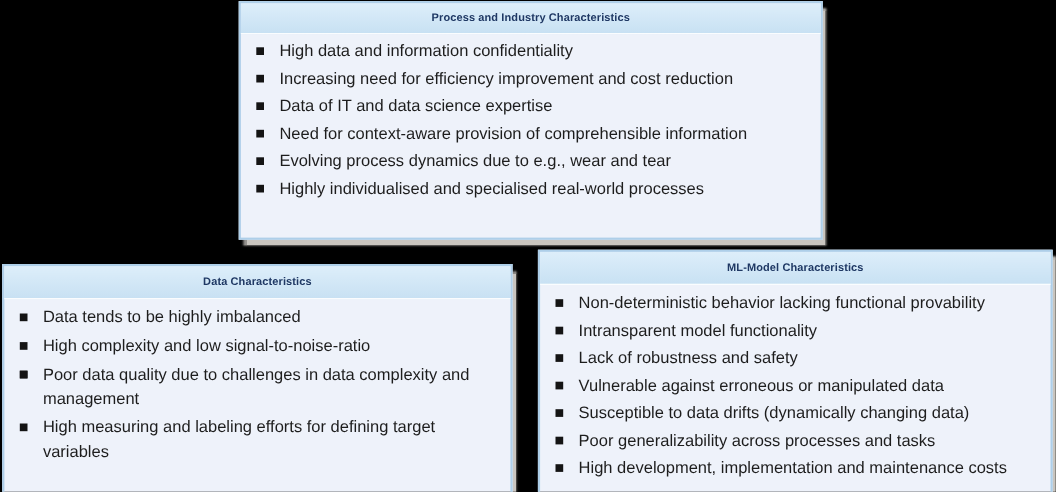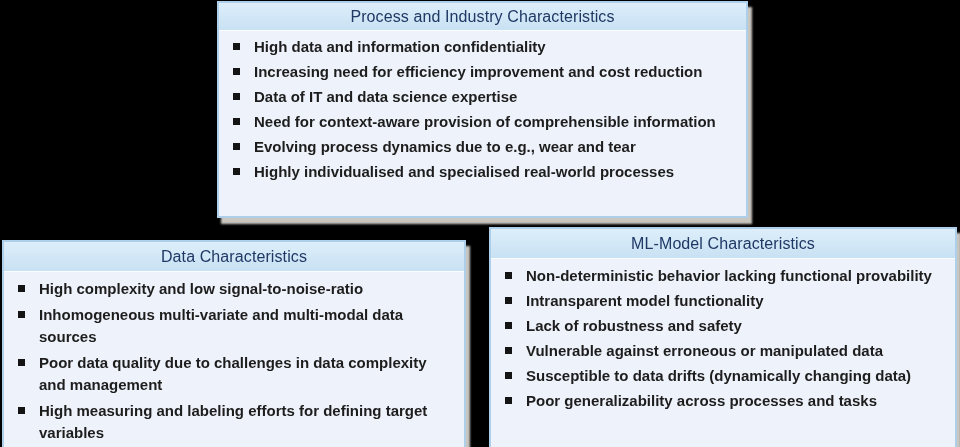--- a/index.html
+++ b/index.html
@@ -24,37 +24,36 @@
   .panel-header {
     box-sizing: border-box;
     width: 100%;
     display: flex;
     align-items: center;
     justify-content: center;
     background: linear-gradient(180deg,
       var(--header_gradient_top, #e0f0fa) 0%,
       var(--header_gradient_bottom, #c8e1f3) 100%);
     border-bottom: 1px solid rgba(255,255,255,0.85);
-    font-weight: normal;
-    font-size: 16px;
+    font-weight: bold;
+    font-size: 10px;
     color: var(--header_text, #1f3864);
     letter-spacing: 0.1px;
   }
   #panel-process { left: 217px; top: 1px; width: 531px; height: 217px; }
   #panel-process .panel-header { height: 28px; }
   #panel-data { left: 2px; top: 240px; width: 464px; height: 218px; }
   #panel-data .panel-header { height: 30px; }
   #panel-ml { left: 489px; top: 227px; width: 468px; height: 261px; }
   #panel-ml .panel-header { height: 30px; }
 
   ul.bullet-list {
     margin: 0;
     padding: 6px 6px 0 0;
     list-style: none;
-    font-weight: bold;
   }
   #panel-process ul.bullet-list { padding-top: 5px; }
   ul.bullet-list li {
     position: relative;
     padding-left: 35px;
     padding-right: 8px;
     margin-bottom: 4px;
     line-height: 21px;
     font-size: 15px;
     color: var(--body_text, #1d1d1d);
@@ -106,29 +105,32 @@
         <span class="bullet"></span>
         <span>Highly individualised and specialised real-world processes</span>
       </li>
     </ul>
 </section>
 
 <section class="panel" id="panel-data">
   <div class="panel-header">Data Characteristics</div>
   <ul class="bullet-list">
 
+      <li>
+        <span class="bullet"></span>
+        <span>Data tends to be highly imbalanced</span>
+      </li>
 
       <li>
         <span class="bullet"></span>
         <span>High complexity and low signal-to-noise-ratio</span>
       </li>
 
       <li>
         <span class="bullet"></span>
-        <span>Inhomogeneous multi-variate and multi-modal data sources</span>
       </li>
 
       <li>
         <span class="bullet"></span>
         <span>Poor data quality due to challenges in data complexity and management</span>
       </li>
 
       <li>
         <span class="bullet"></span>
         <span>High measuring and labeling efforts for defining target variables</span>
@@ -163,14 +165,18 @@
       <li>
         <span class="bullet"></span>
         <span>Susceptible to data drifts (dynamically changing data)</span>
       </li>
 
       <li>
         <span class="bullet"></span>
         <span>Poor generalizability across processes and tasks</span>
       </li>
 
+      <li>
+        <span class="bullet"></span>
+        <span>High development, implementation and maintenance costs</span>
+      </li>
     </ul>
 </section>
 
 </body></html>

